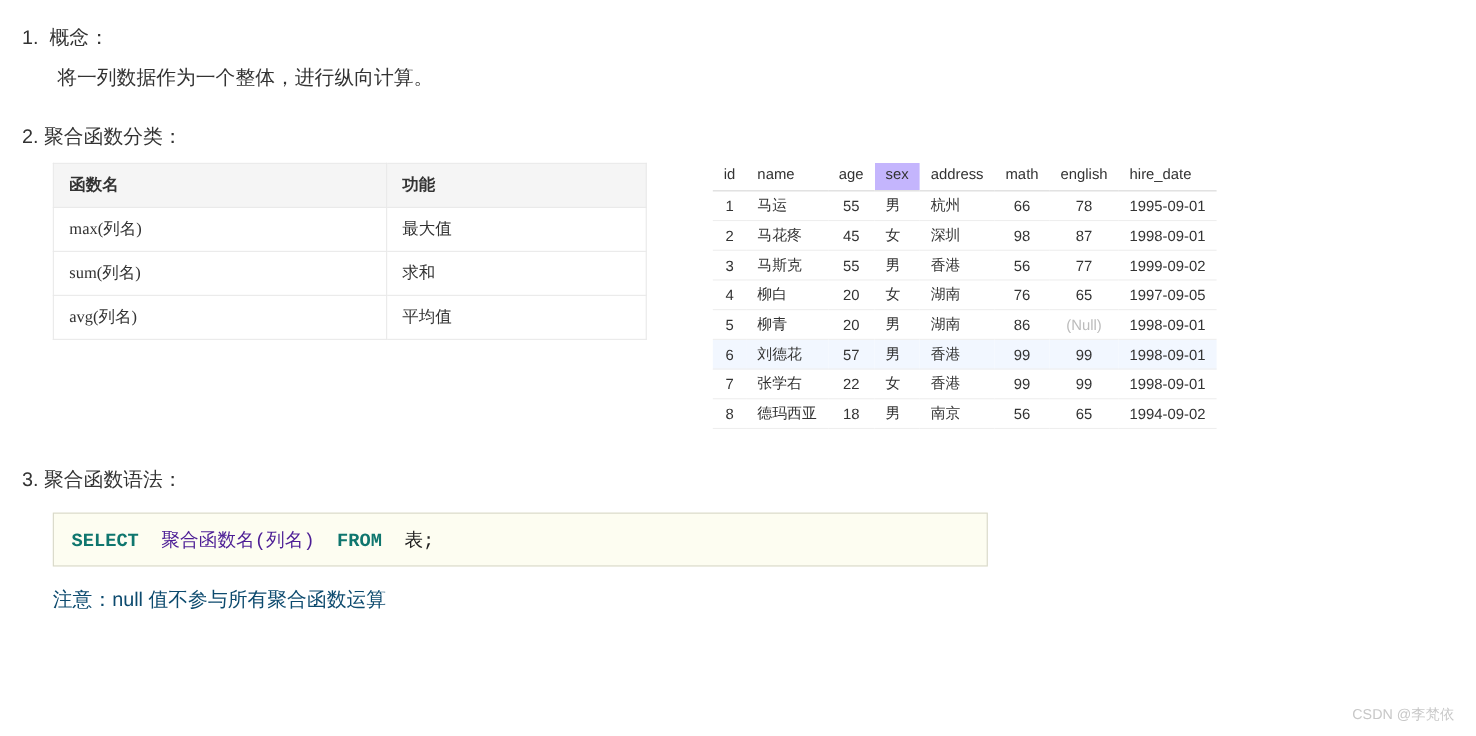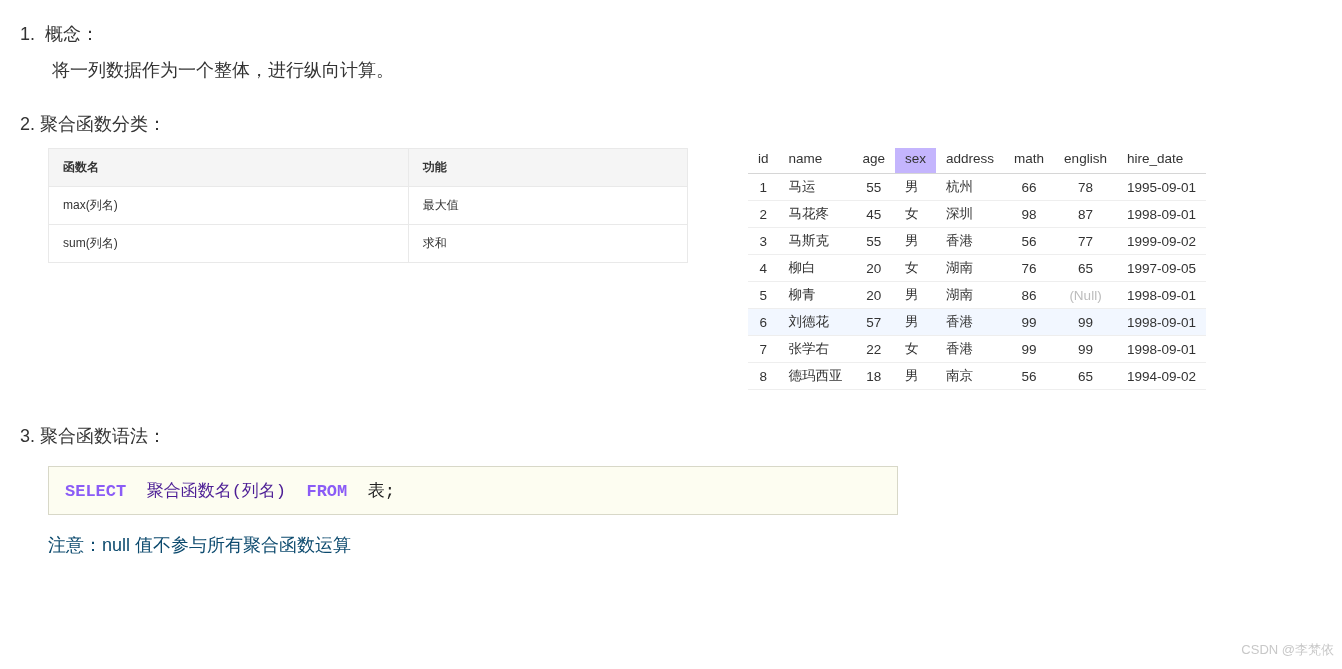--- a/index.html
+++ b/index.html
@@ -8,44 +8,44 @@
       padding: 10px 20px;
       font-family: "Microsoft YaHei", "PingFang SC", sans-serif;
       font-size: 16px;
       color: #333;
       background: #fff;
       width: 1342px;
     }
     .sec-h { font-size: 18px; margin: 12px 0; }
     .indent { margin-left: 32px; font-size: 18px; margin-bottom: 30px; }
     .row-mid { display: flex; align-items: flex-start; gap: 60px; }
-    .fn-table { border-collapse: collapse; margin-left: 28px; font-size: 12px; width: 640px; }
+    .fn-table { border-collapse: collapse; margin-left: 28px; font-size: 15px; width: 540px; font-family: Liberation Serif, serif; }
     .fn-table th, .fn-table td { border: 1px solid #e9e9e9; padding: 10px 14px; text-align: left; }
     .fn-table th { background: #f5f5f5; font-weight: 700; color: #333; }
     .data-table { border-collapse: collapse; font-size: 13.5px; color: #333; }
     .data-table th { font-weight: 400; text-align: left; padding: 3px 10px 7px; border-bottom: 1px solid #d6d6d6; color: #333; position: relative; }
     .data-table th.sel { background: #c4b5fd; }
     .data-table td { padding: 4px 10px; border-bottom: 1px solid #eee; }
     .data-table td.num, .data-table th.num { text-align: center; }
     .data-table tr.sel td { background: #f2f7ff; }
     .null-cell { color: #bcbcbc; }
     .code-box {
       margin: 18px 0 10px 28px;
       padding: 12px 16px;
       background: #fdfdf1;
       border: 1px solid #d8d8c8;
       font-family: "Consolas", "Courier New", monospace;
       font-size: 17px;
       width: 850px;
     }
-    .kw-blue { color: #8b5cf6; font-weight: 600; }
+    .kw-blue { color: #0f766e; font-weight: 600; }
     .tok-red { color: #4c1d95; }
     .tok-black { color: #222; }
     .note-red { color: #0c4a6e; font-size: 18px; margin: 18px 0 0 28px; }
-    .watermark { position: fixed; right: 8px; bottom: 10px; color: #c8c8c8; font-size: 13px; }
+    .watermark { position: fixed; right: 20px; bottom: 10px; color: #c8c8c8; font-size: 13px; }
   </style>
 </head>
 <body>
 
 <div class="sec-h">
   <span>1.</span>&nbsp;
   <span>概念：</span>
 </div>
 <div class="indent">将一列数据作为一个整体，进行纵向计算。</div>
 
@@ -63,20 +63,24 @@
       </tr>
     </thead>
     <tbody id="fn-body">
         <tr>
           <td>max(列名)</td>
           <td>最大值</td>
         </tr>
         <tr>
           <td>sum(列名)</td>
           <td>求和</td>
+        </tr>
+        <tr>
+          <td>avg(列名)</td>
+          <td>平均值</td>
         </tr>
       </tbody>
   </table>
 
   <table class="data-table">
     <thead>
       <tr>
         <th class="num">id</th>
         <th>name</th>
         <th class="num">age</th>

